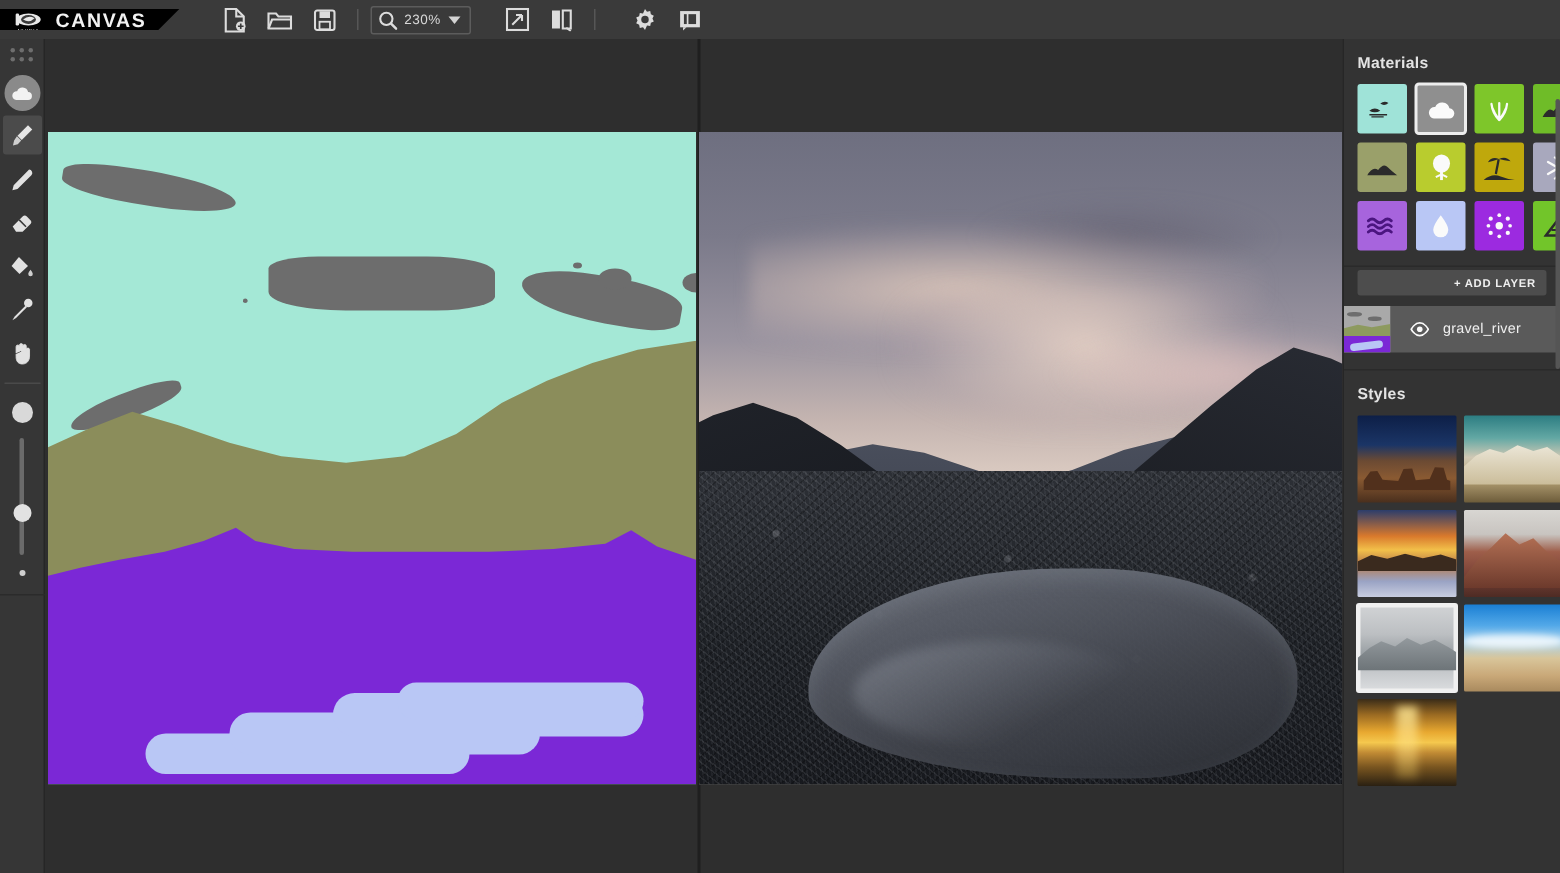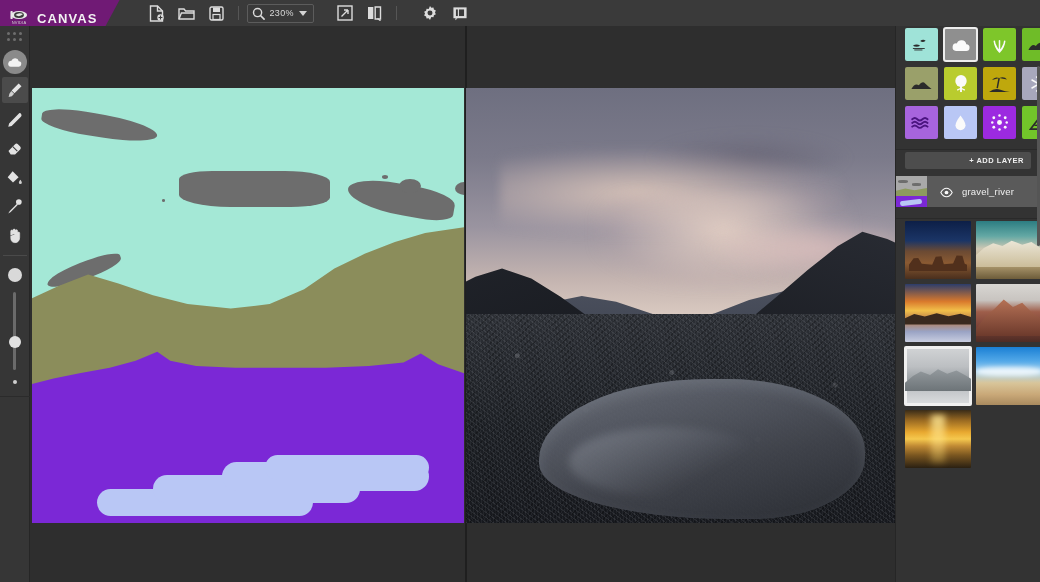--- a/index.html
+++ b/index.html
@@ -10,22 +10,22 @@
     overflow: hidden;
   }
   .app { position: relative; width: 1040px; height: 582px; background: #2e2e2e; }
 
   
   .topbar {
     position: absolute; top: 0; left: 0; width: 1040px; height: 26px;
     background: #3a3a3a; display: flex; align-items: center;
   }
   .brand-tab {
-    height: 26px; display: flex; align-items: flex-end; gap: 7px;
-    padding: 0 22px 0 8px; background: #701a75;
+    height: 14px; display: flex; align-items: flex-start; gap: 7px;
+    padding: 0 22px 0 8px; background: #000000;
     clip-path: polygon(0 0, 100% 0, calc(100% - 14px) 100%, 0 100%);
   }
   .nv-logo { width: 22px; height: 18px; display: flex; flex-direction: column;
              align-items: center; justify-content: center; }
   .nv-eye { width: 18px; height: 10px; }
   .nv-word { font-size: 4px; color: #cfcfcf; letter-spacing: .2px;
              font-family: "Liberation Sans", sans-serif; }
   .brand-name { font-size: 13px; font-weight: bold; color: #f2f2f2;
                 letter-spacing: 1.1px; }
 
@@ -457,20 +457,21 @@
           <div class="ph-gravel-tex"></div>
         </div>
         <div class="ph-water"></div>
         <div class="ph-water-sheen"></div>
       </div>
     </div>
   </div>
 
   <div class="rightpanel">
 
+    <div class="sec-title">Materials</div>
     <div class="mat-grid">
 
       <div class="mat-cell" style="background:#9fe3d8">
         <svg width="20" height="13" viewBox="0 0 22 14">
           <path d="M9 3.2q3-2.4 6-.4-3 2.6-6 .4z" fill="#2b2b2b"></path>
           <path d="M1 8.4q4-3 8 0-4 2.4-8 0z" fill="#2b2b2b"></path>
           <path d="M1 11.4h13M2.5 13h9" stroke="#2b2b2b" stroke-width="1"></path>
         </svg>
       </div>
 
@@ -583,20 +584,21 @@
         <svg width="13" height="13" viewBox="0 0 16 12">
           <path d="M8 .8C3.8.8 1 6 1 6s2.8 5.2 7 5.2S15 6 15 6 12.2.8 8 .8z" fill="none" stroke="#fafafa" stroke-width="1.3"></path>
           <circle cx="8" cy="6" r="2.3" fill="#fafafa"></circle>
         </svg>
       </span>
       <span class="layer-name">gravel_river</span>
     </div>
 
     <div class="sec-div" style="margin-top:11px;"></div>
 
+    <div class="sec-title">Styles</div>
     <div class="styles-grid">
       <div class="style-cell s-desert"></div>
       <div class="style-cell s-rock"></div>
       <div class="style-cell s-sunset"></div>
       <div class="style-cell s-redmtn"></div>
       <div class="style-cell s-gray sel"></div>
       <div class="style-cell s-beach"></div>
       <div class="style-cell s-gold"></div>
     </div>
 

